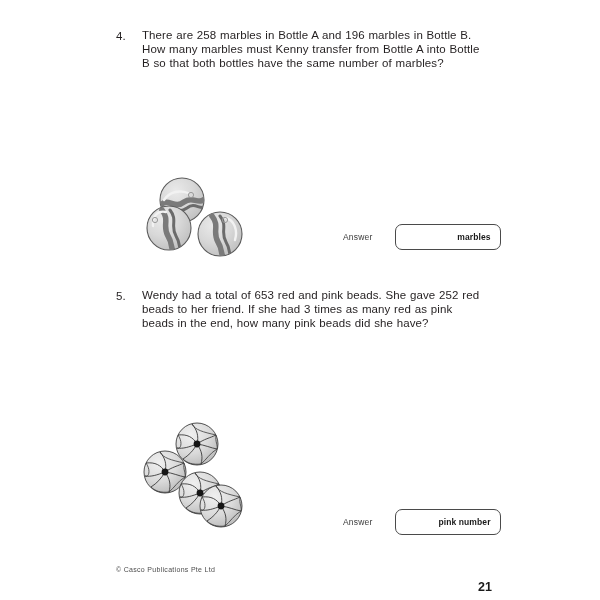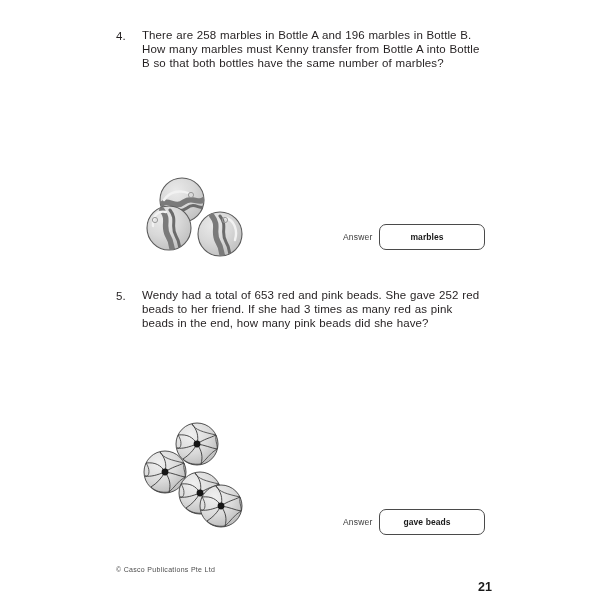--- a/index.html
+++ b/index.html
@@ -47,32 +47,32 @@
     position: absolute;
     display: flex;
     align-items: center;
   }
   #answer-row-4 { left: 343px; top: 224px; }
   #answer-row-5 { left: 343px; top: 509px; }
 
   .answer-label {
     font-size: 8.5px;
     color: #3b3b3b;
-    margin-right: 6px;
+    margin-right: 22px;
     letter-spacing: 0.2px;
   }
   .answer-box {
     width: 106px;
     height: 26px;
     border: 1.2px solid #4a4a4a;
     border-radius: 7px;
     background: #ffffff;
     display: flex;
     align-items: center;
-    justify-content: center;
+    justify-content: flex-end;
     box-sizing: border-box;
     padding-right: 9px;
   }
   .answer-unit {
     font-size: 8.5px;
     font-weight: bold;
     color: #1a1a1a;
     letter-spacing: 0.1px;
   }
 
@@ -218,21 +218,21 @@
         </g>
       <g transform="translate(86,88)">
           <use href="#beadPattern"></use>
         </g>
     </svg>
   </div>
 
   <div class="answer-row" id="answer-row-5">
     <span class="answer-label">Answer</span>
     <div class="answer-box">
-      <span class="answer-unit">gave beads</span>
+      <span class="answer-unit">pink number</span>
     </div>
   </div>
 
   <div class="footer">
     <div class="copyright">© Casco Publications Pte Ltd</div>
     <div class="page-number">21</div>
   </div>
 
 </div>
 

